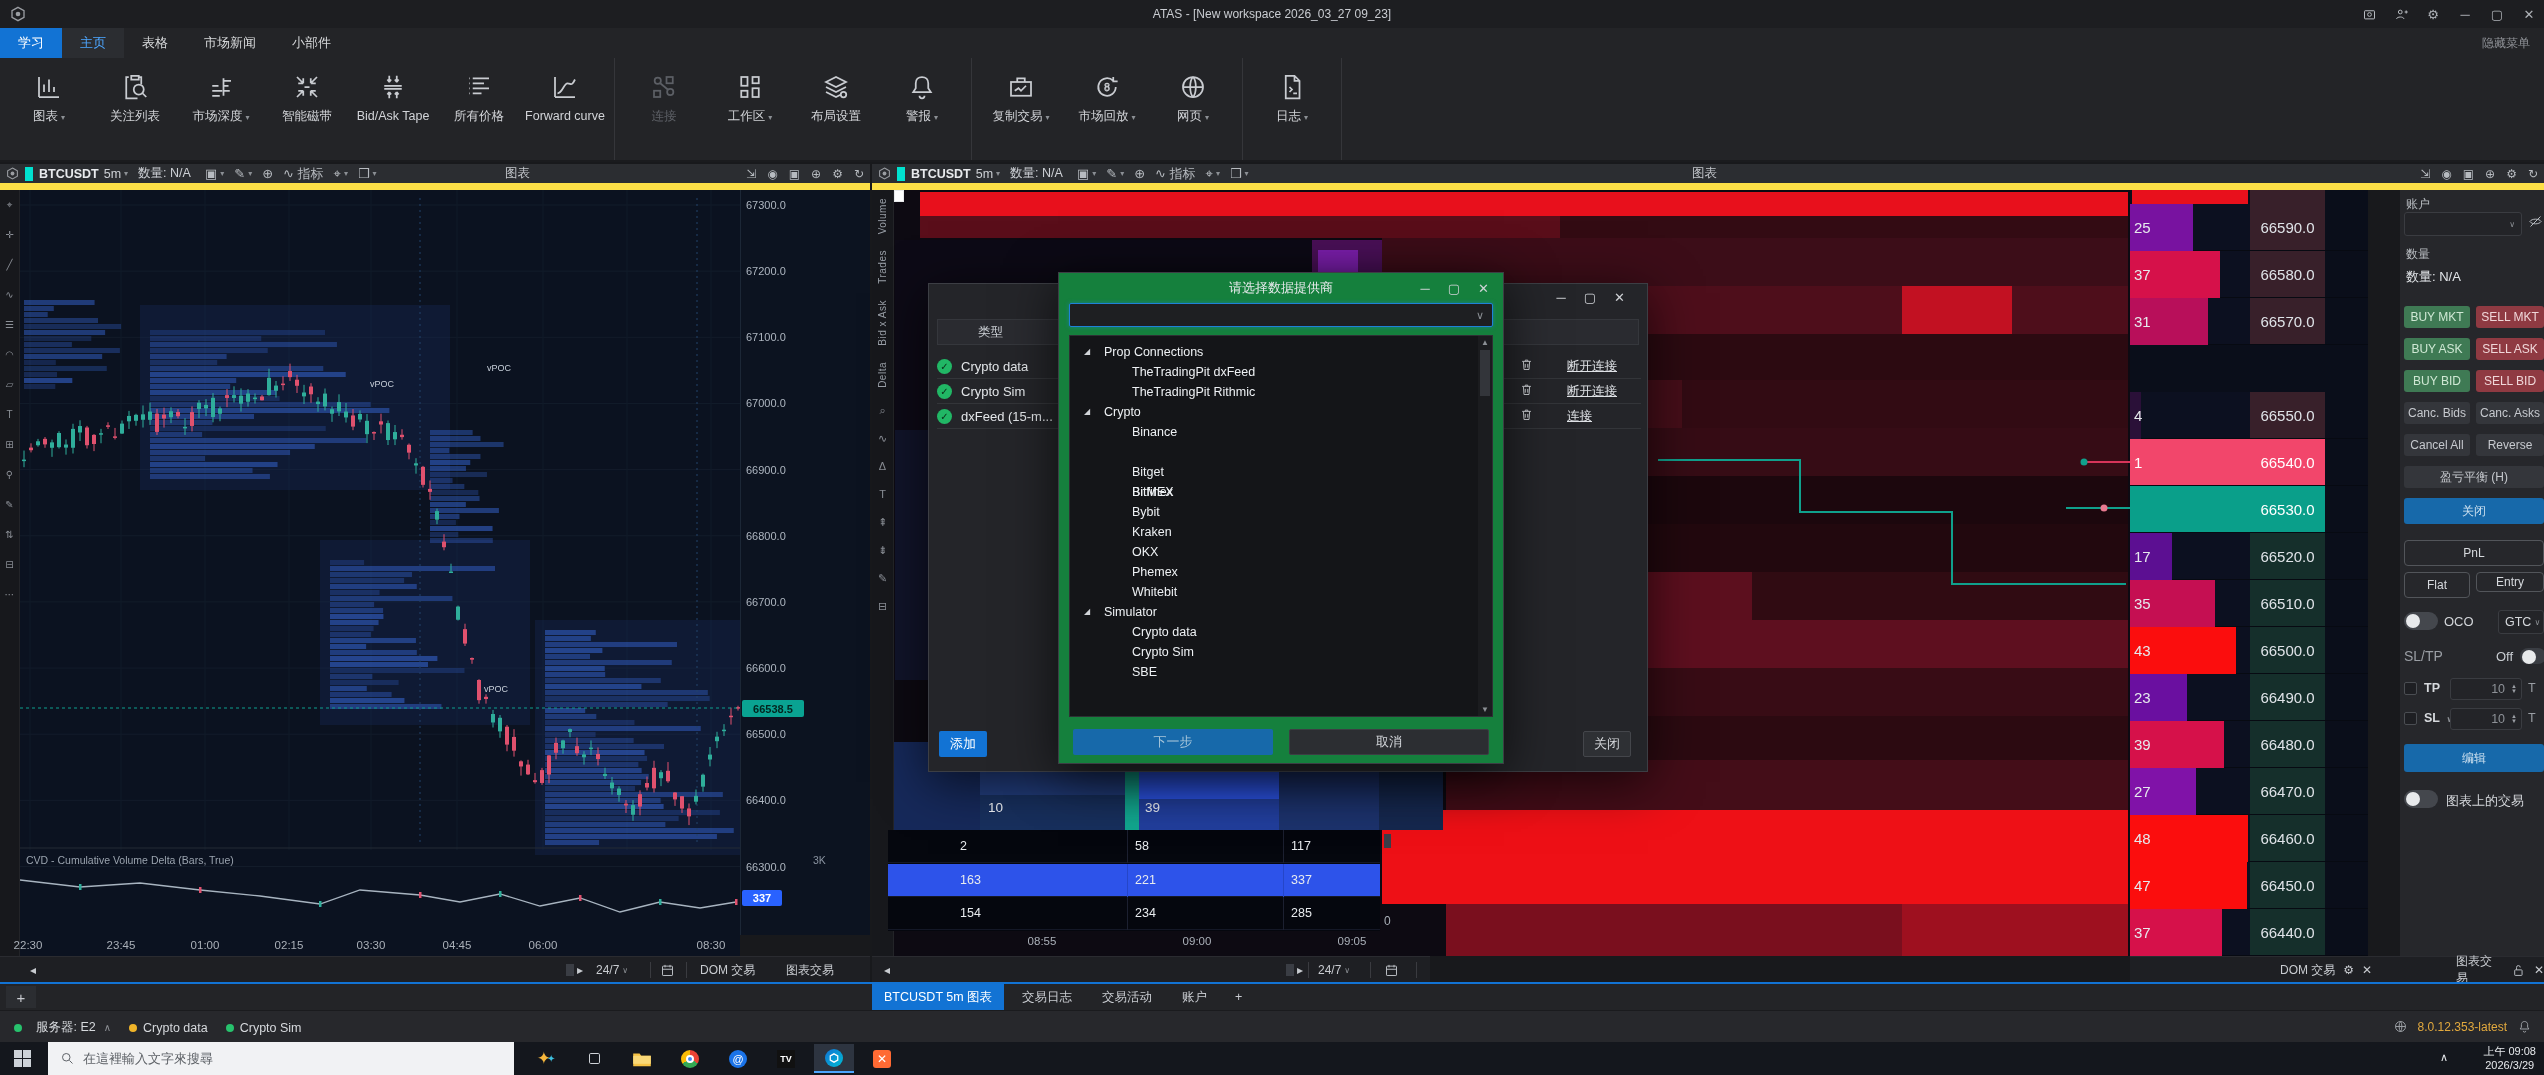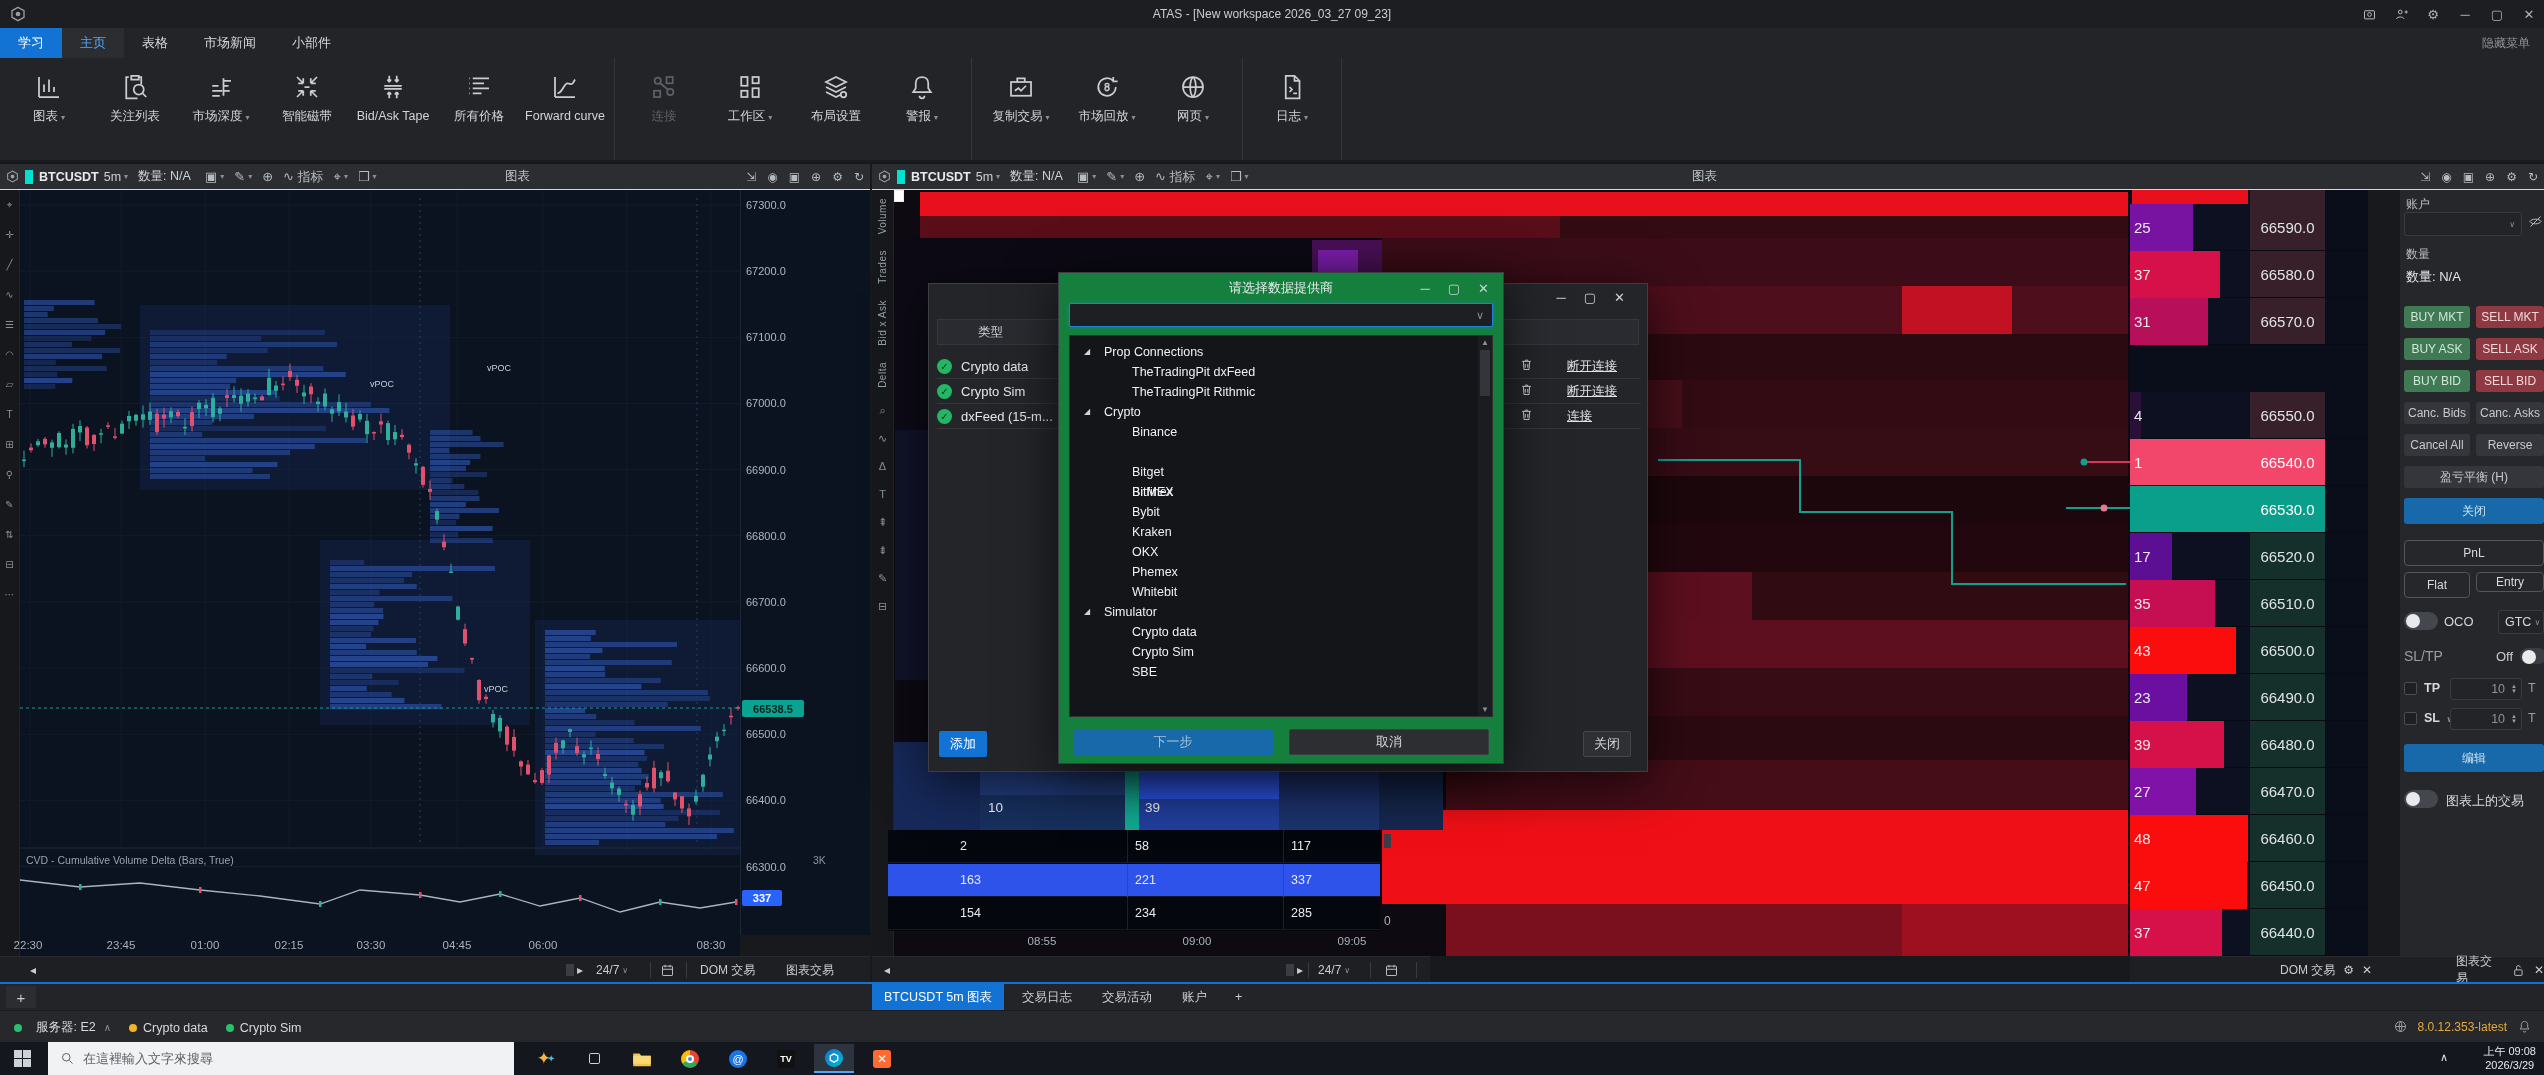--- a/index.html
+++ b/index.html
@@ -20,21 +20,21 @@
   
   .toolbar{position:absolute;left:0;top:58px;width:2544px;height:104px;background:#232427;border-bottom:2px solid #1a1b1e;display:flex;align-items:stretch;}
   .tb-group{display:flex;align-items:stretch;padding:6px 6px 2px 6px;border-right:1px solid #35363a;}
   .tb-item{width:86px;display:flex;flex-direction:column;align-items:center;justify-content:flex-start;padding-top:8px;gap:7px;}
   .tb-item svg{width:30px;height:30px;stroke:#c9ccd1;fill:none;stroke-width:1.4;}
   .tb-item .lbl{font-size:12.5px;color:#d2d4d8;text-align:center;line-height:1.15;}
   .tb-item.disabled svg{stroke:#5c5f65;}
   .tb-item.disabled .lbl{color:#5c5f65;}
   .caret{font-size:8px;color:#8b8f94;margin-left:3px;}
   
-  .chart-header{position:absolute;height:26px;background:#2b2d31;border-bottom:1px solid #fde047;display:flex;align-items:center;font-size:12.5px;color:#cdd0d5;}
+  .chart-header{position:absolute;height:26px;background:#2b2d31;border-bottom:7px solid #fde047;display:flex;align-items:center;font-size:12.5px;color:#cdd0d5;}
   .ch-ico{margin:0 5px;display:flex;align-items:center;color:#b7bbc0;font-size:13px;}
   .cyan-sq{width:8px;height:14px;background:#00e1cf;margin:0 6px;}
   .sym{font-weight:bold;color:#e8eaed;margin-right:5px;}
   .win-title{position:absolute;font-size:12.5px;color:#c2c5ca;}
   .hdr-right{position:absolute;right:6px;display:flex;gap:11px;color:#b7bbc0;font-size:12px;}
   .tools-strip{position:absolute;background:#17181c;border-right:1px solid #232428;display:flex;flex-direction:column;align-items:center;color:#8b8f96;}
   .tools-strip span{font-size:10px;line-height:30px;}
   .rot-lbl{writing-mode:vertical-rl;transform:rotate(180deg);font-size:10px;color:#9aa0a8;letter-spacing:.5px;margin:8px 0;}
   .bottombar{position:absolute;height:26px;background:#1e1f23;border-top:1px solid #2a2b30;font-size:12px;color:#c8cbd0;}
   .bb-item{position:absolute;top:0;height:26px;display:flex;align-items:center;}

